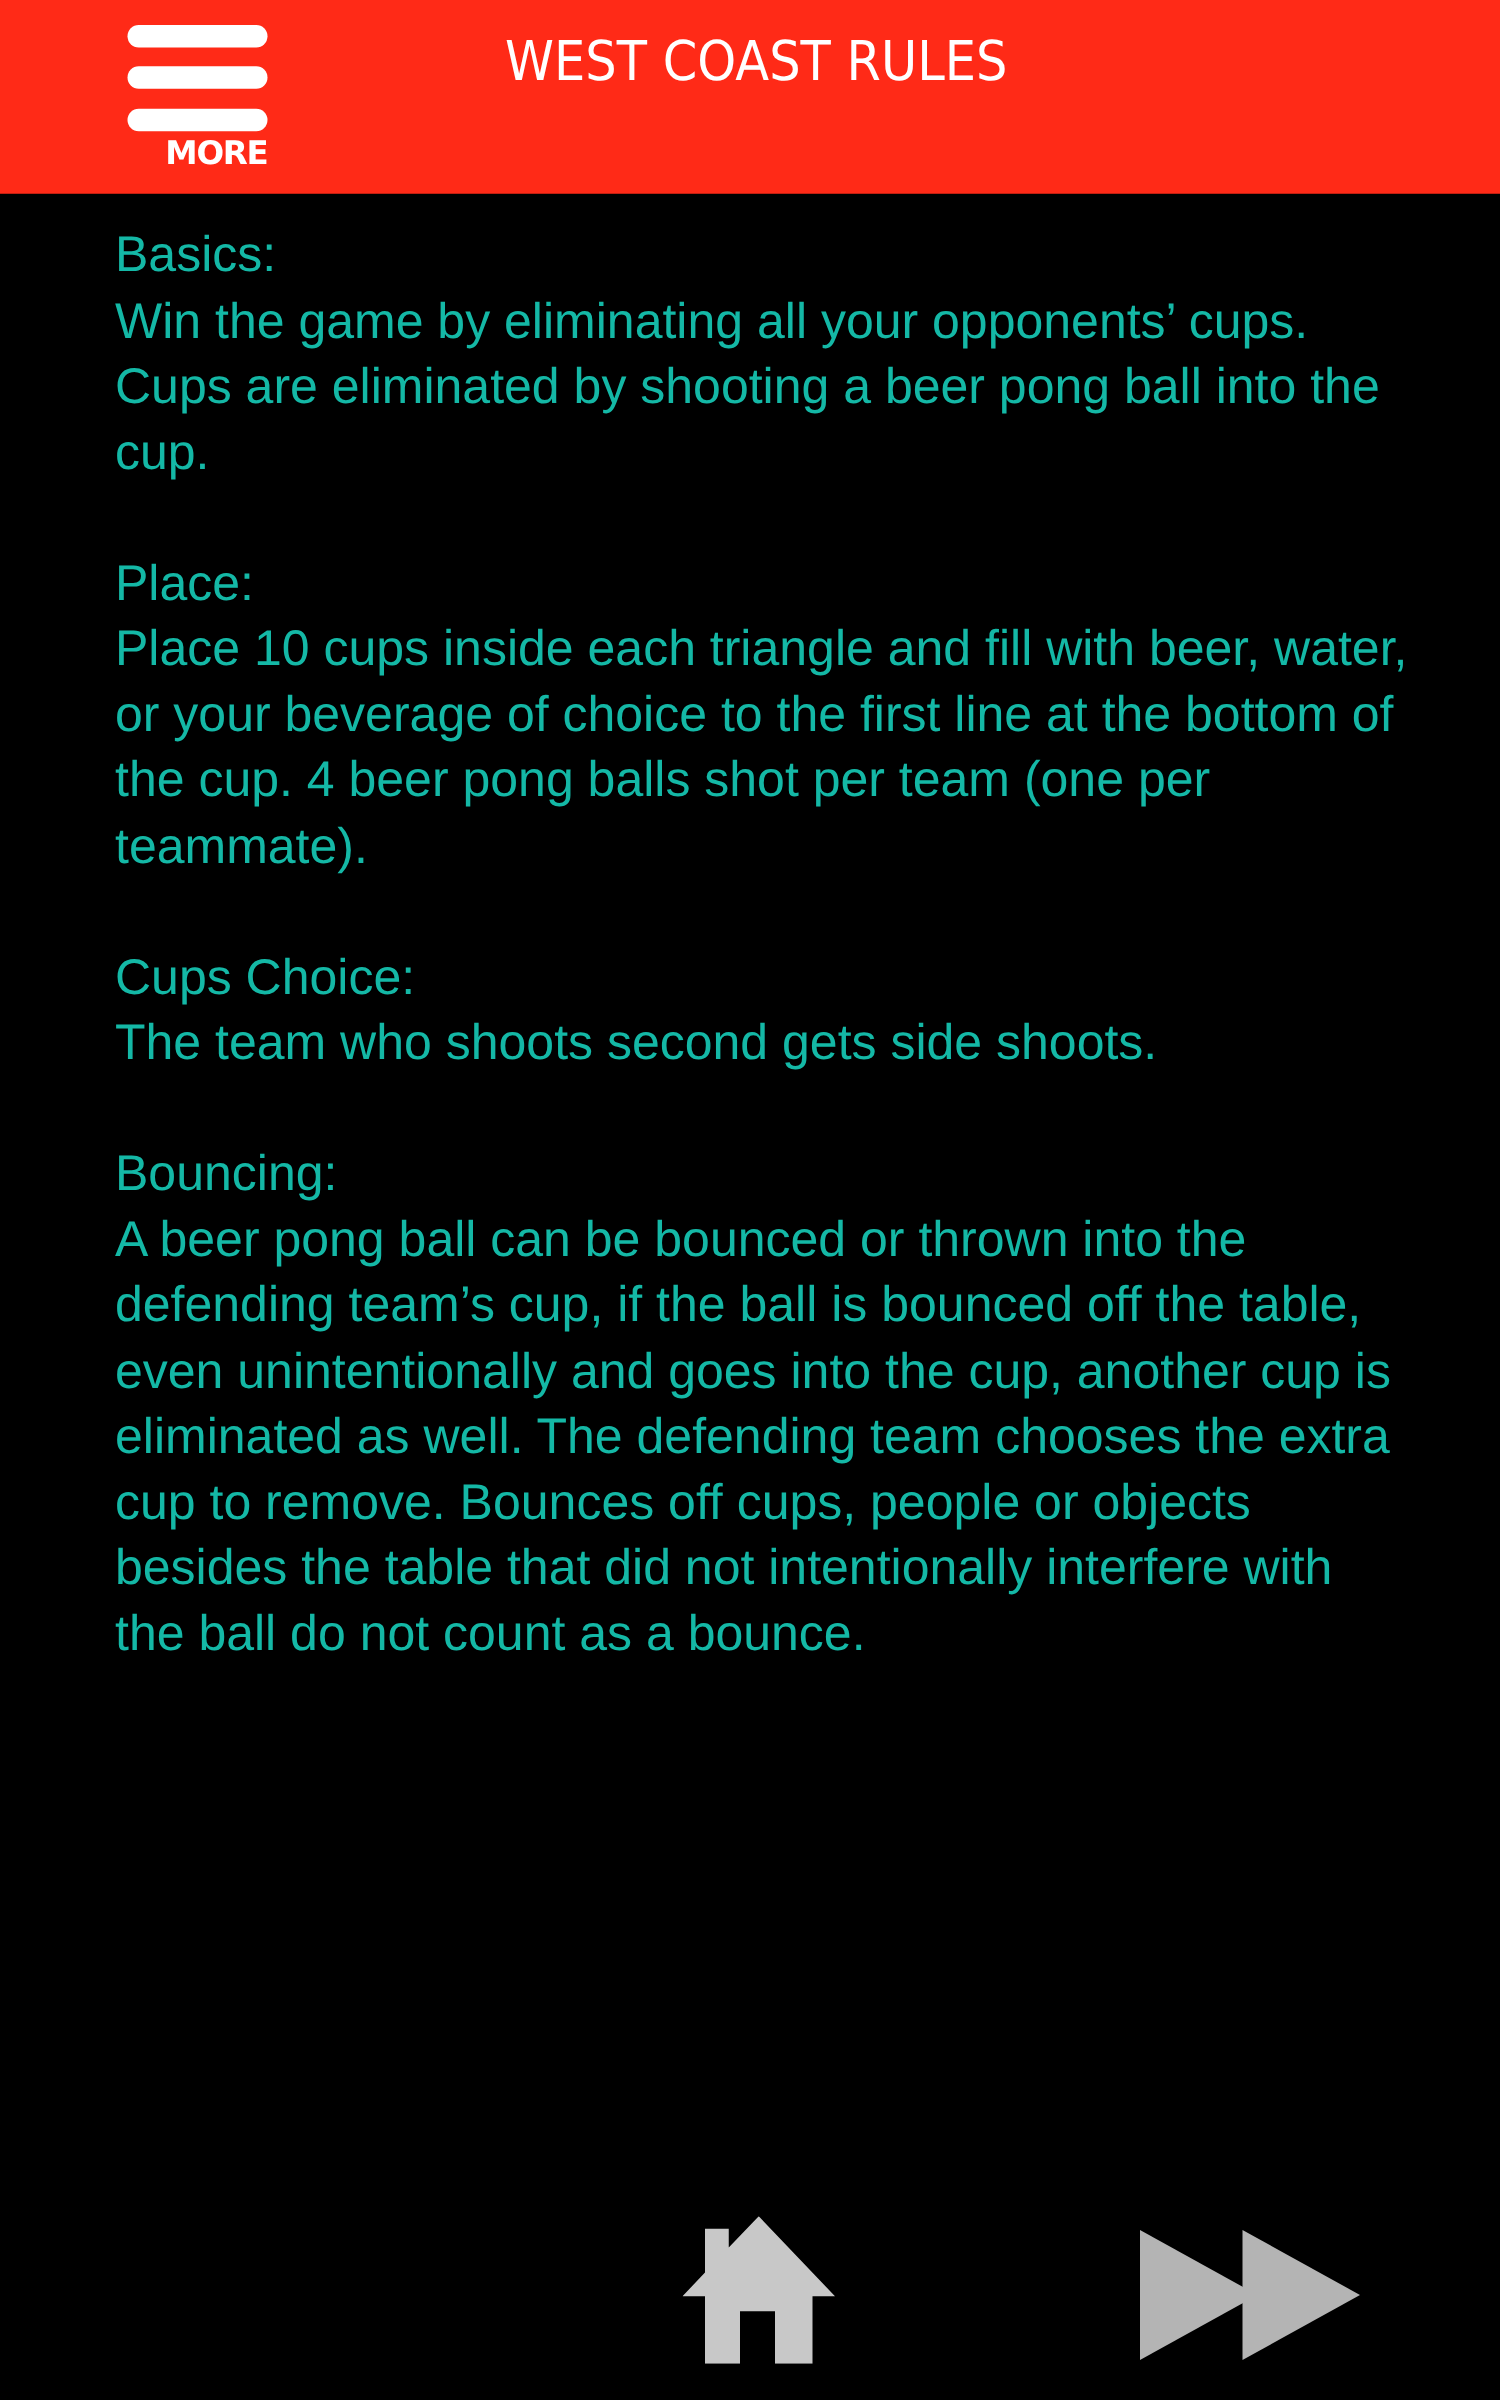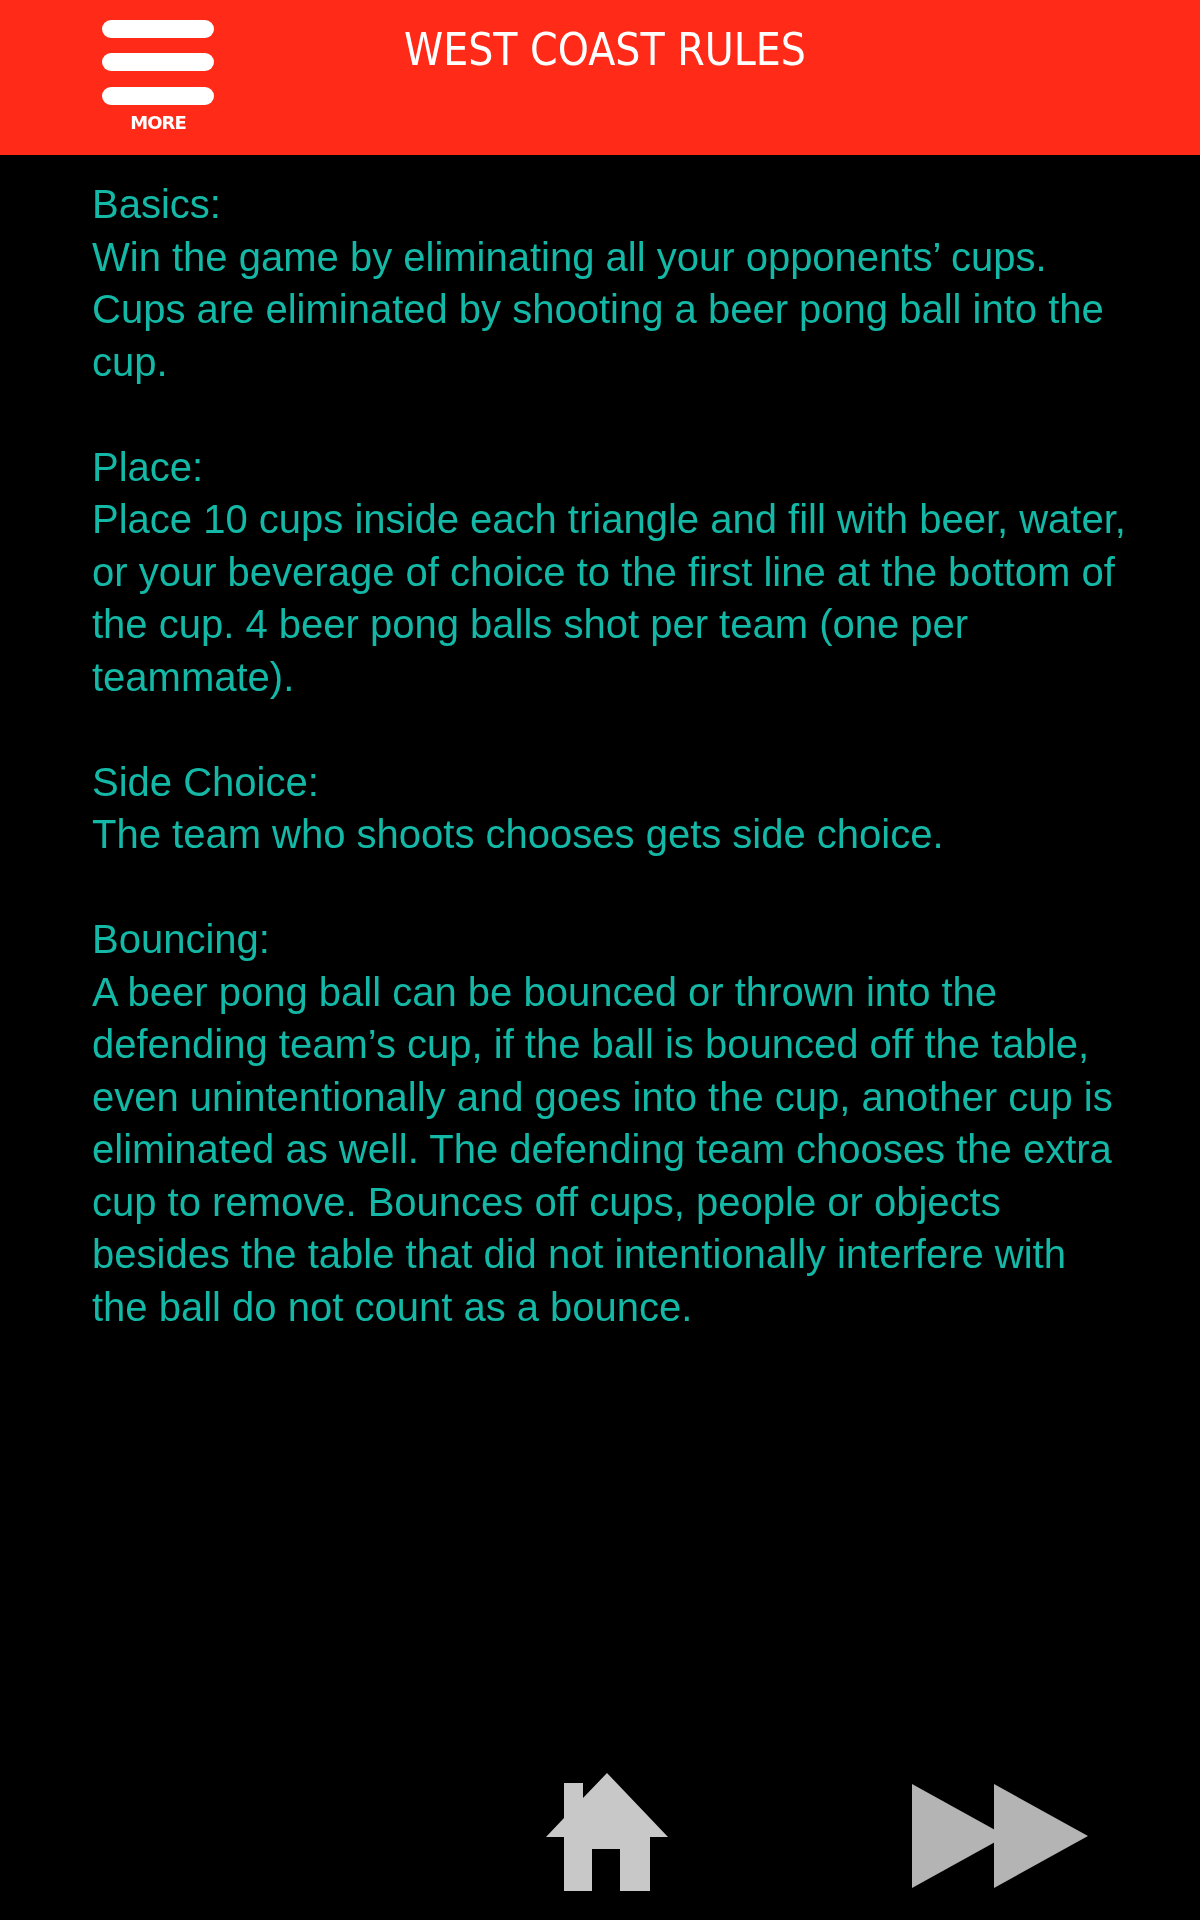--- a/index.html
+++ b/index.html
@@ -38,25 +38,25 @@
       border-radius: 9px;
     }
     .menu-bar.b1 { top: 0; }
     .menu-bar.b2 { top: 33px; }
     .menu-bar.b3 { top: 67px; }
     .menu-label {
       position: absolute;
       left: 0;
       top: 90px;
       width: 112px;
-      text-align: center;
+      text-align: right;
       color: #ffffff;
       font-family: "DejaVu Sans", sans-serif;
       font-weight: bold;
-      font-size: 18px;
+      font-size: 26px;
       line-height: 26px;
       letter-spacing: -1px;
     }
     .title {
       position: absolute;
       left: 0;
       top: 22px;
       width: 1210px;
       text-align: center;
       color: #ffffff;
@@ -126,22 +126,22 @@
 <div class="content">
   <div class="section">
     <span class="section-heading">Basics:</span>
     <span class="section-body">Win the game by eliminating all your opponents’ cups. Cups are eliminated by shooting a beer pong ball into the cup.</span>
   </div>
   <div class="section">
     <span class="section-heading">Place:</span>
     <span class="section-body">Place 10 cups inside each triangle and fill with beer, water, or your beverage of choice to the first line at the bottom of the cup. 4 beer pong balls shot per team (one per teammate).</span>
   </div>
   <div class="section">
-    <span class="section-heading">Side Choice:</span>
-    <span class="section-body">The team who shoots chooses gets side choice.</span>
+    <span class="section-heading">Cups Choice:</span>
+    <span class="section-body">The team who shoots second gets side shoots.</span>
   </div>
   <div class="section">
     <span class="section-heading">Bouncing:</span>
     <span class="section-body">A beer pong ball can be bounced or thrown into the defending team’s cup, if the ball is bounced off the table, even unintentionally and goes into the cup, another cup is eliminated as well. The defending team chooses the extra cup to remove. Bounces off cups, people or objects besides the table that did not intentionally interfere with the ball do not count as a bounce.</span>
   </div>
 </div>
 
 <div class="bottom-nav"></div>
 
 <div class="home-button">

